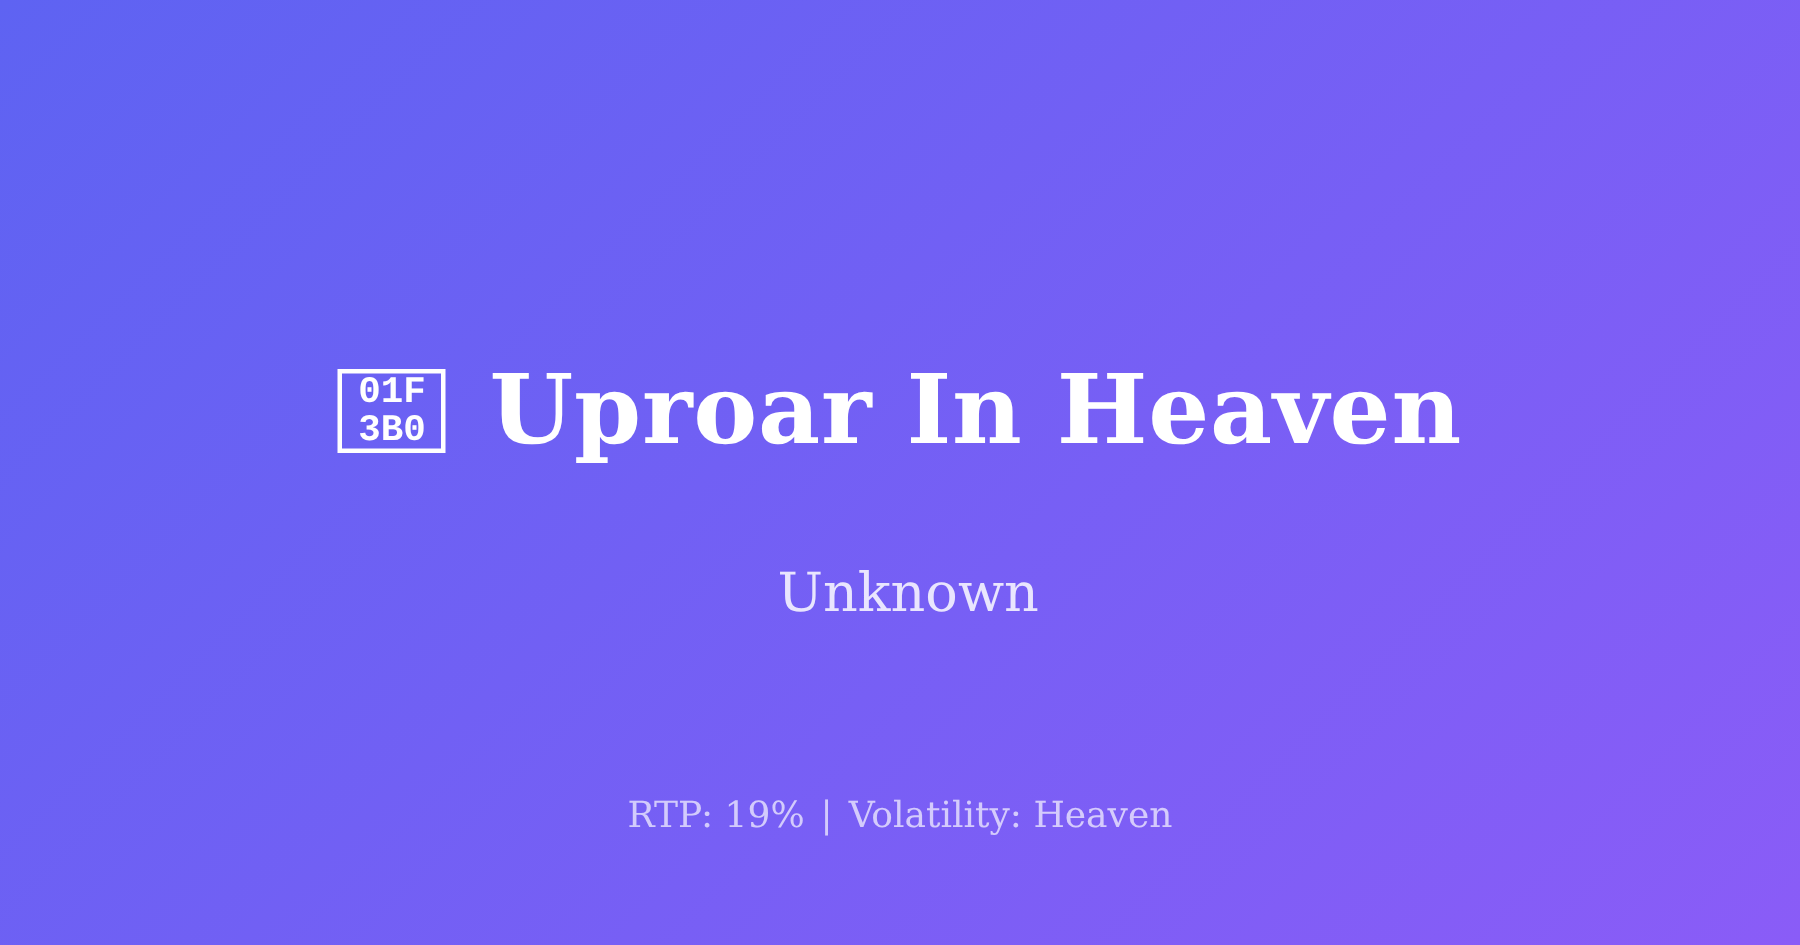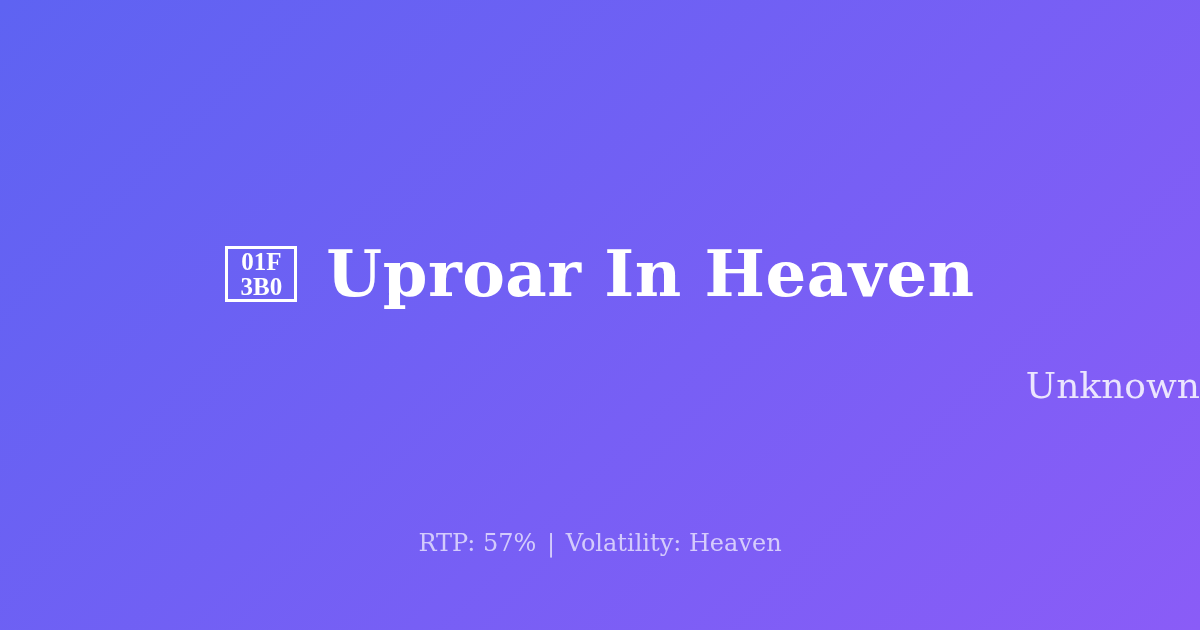--- a/index.html
+++ b/index.html
@@ -47,21 +47,21 @@
     box-sizing: border-box;
     width: 72px;
     height: 56px;
     flex: 0 0 auto;
     border: 3px solid #ffffff;
     display: flex;
     flex-direction: column;
     align-items: center;
     justify-content: center;
     padding: 1px 2px 2px 2px;
-    font-family: Liberation Serif, serif;
+    font-family: Liberation Mono, monospace;
     font-weight: 700;
     font-size: 25px;
     line-height: 25px;
     letter-spacing: 0px;
     color: #ffffff;
   }
 
   .tofu-icon .tofu-line {
     display: block;
   }
@@ -73,25 +73,25 @@
     font-size: 64px;
     line-height: 80px;
     color: #ffffff;
     letter-spacing: 0.5px;
     white-space: nowrap;
   }
 
   
   .subtitle {
     position: absolute;
-    top: 364px;
+    top: 374px;
     left: 0;
     right: 0;
     margin: 0;
-    text-align: right;
+    text-align: center;
     font-family: "DejaVu Serif", "Liberation Serif", serif;
     font-weight: 400;
     font-size: 36px;
     line-height: 44px;
     color: rgba(255, 255, 255, 0.84);
     white-space: nowrap;
     padding-left: 11px;
   }
 
   
@@ -126,18 +126,18 @@
       <span class="tofu-line">3B0</span>
     </span>
 
     <h1 class="page-title">Uproar In Heaven</h1>
 
   </div>
 
   <p class="subtitle">Unknown</p>
 
   <p class="meta-line">
-    <span>RTP: 57%</span>
+    <span>RTP: 19%</span>
     <span class="meta-sep">|</span>
     <span>Volatility: Heaven</span>
   </p>
 
 </div>
 
 </body></html>

